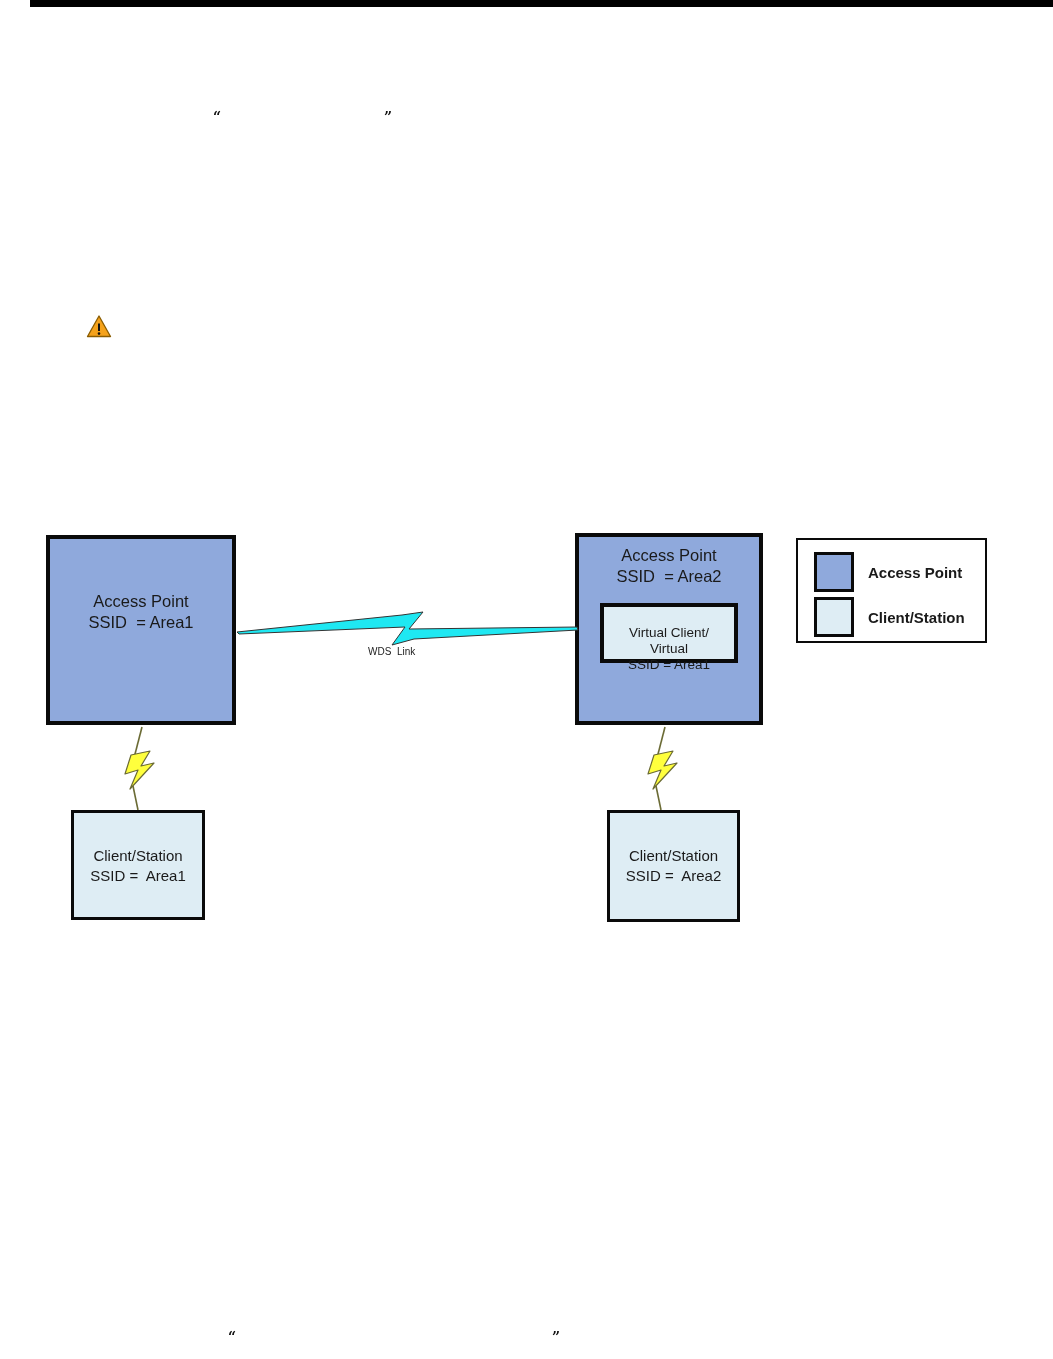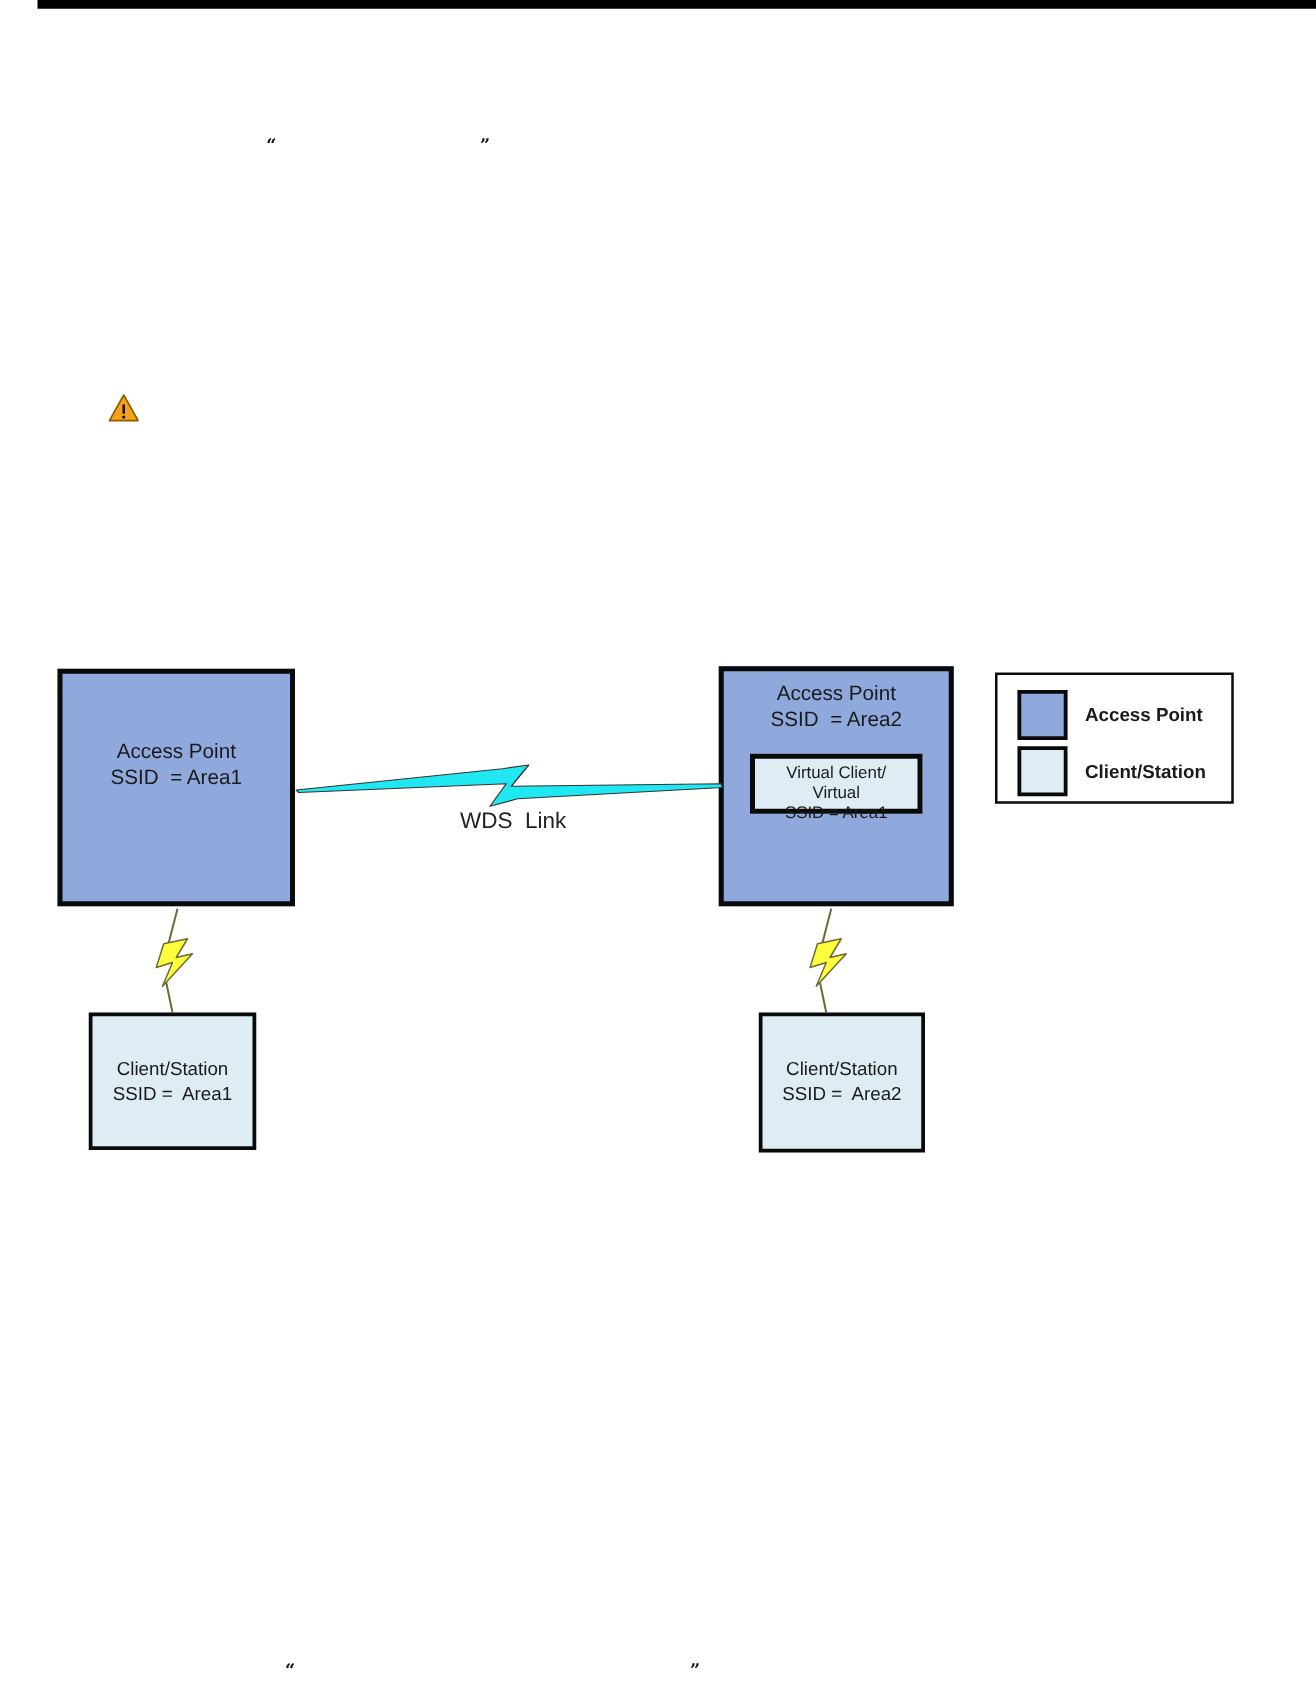--- a/index.html
+++ b/index.html
@@ -18,34 +18,34 @@
   .q-bot-open{left:228px;top:1330px;}
   .q-bot-close{left:552px;top:1330px;}
   
   .warning{left:86px;top:314px;width:26px;height:25px;}
   
   .node{box-sizing:border-box;border:4px solid #0a0a0a;text-align:center;}
   .ap{background:#8fa9dc;}
   .client{background:#deedf4;}
   .ap1{left:46px;top:535px;width:190px;height:190px;font-size:16.5px;line-height:21px;padding-top:52px;}
   .ap2{left:575px;top:533px;width:188px;height:192px;font-size:16.5px;line-height:21px;padding-top:8px;}
-  .vclient{position:absolute;left:21px;top:66px;width:138px;height:48px;background:#deedf4;border:4px solid #0a0a0a;box-sizing:border-box;font-size:13.5px;line-height:16px;padding-top:3px;}
+  .vclient{position:absolute;left:21px;top:66px;width:138px;height:60px;background:#deedf4;border:4px solid #0a0a0a;box-sizing:border-box;font-size:13.5px;line-height:16px;padding-top:18px;}
   .client1{left:71px;top:810px;width:134px;height:110px;border-width:3px;font-size:15px;line-height:19.5px;padding-top:33px;}
   .client2{left:607px;top:810px;width:133px;height:112px;border-width:3px;font-size:15px;line-height:19.5px;padding-top:33px;}
   
   .legend{left:796px;top:538px;width:191px;height:105px;background:#ffffff;border:2px solid #0a0a0a;box-sizing:border-box;}
   .legend-row{position:absolute;left:16px;height:40px;display:flex;align-items:center;}
   .legend-row.r1{top:12px;}
   .legend-row.r2{top:57px;}
   .swatch{width:40px;height:40px;box-sizing:border-box;border:3px solid #0a0a0a;flex:0 0 auto;}
   .swatch.sw-ap{background:#8fa9dc;}
   .swatch.sw-client{background:#deedf4;}
   .legend-label{margin-left:14px;font-weight:bold;font-size:15px;white-space:pre;}
   
-  .wds-label{left:368px;top:646px;font-size:18px;color:#222;}
+  .wds-label{left:368px;top:646px;font-size:10px;color:#222;}
   svg{display:block;}
 </style>
 </head>
 <body>
 
 <div class="page">
 
   <div class="abs top-bar"></div>
 
   <span class="abs quote q-top-open t">“</span>

